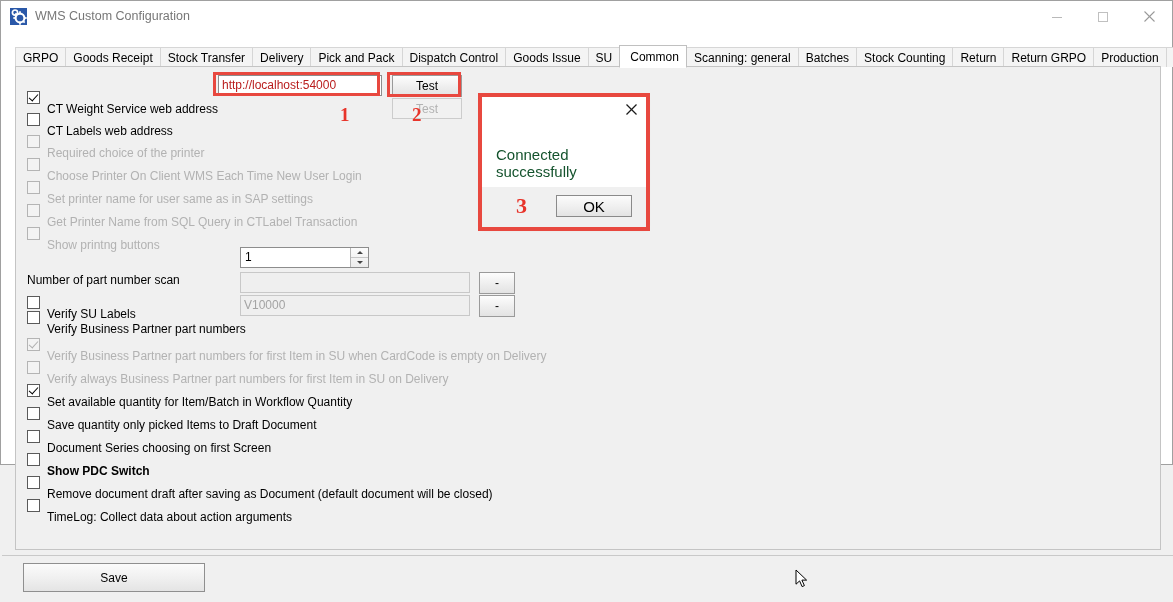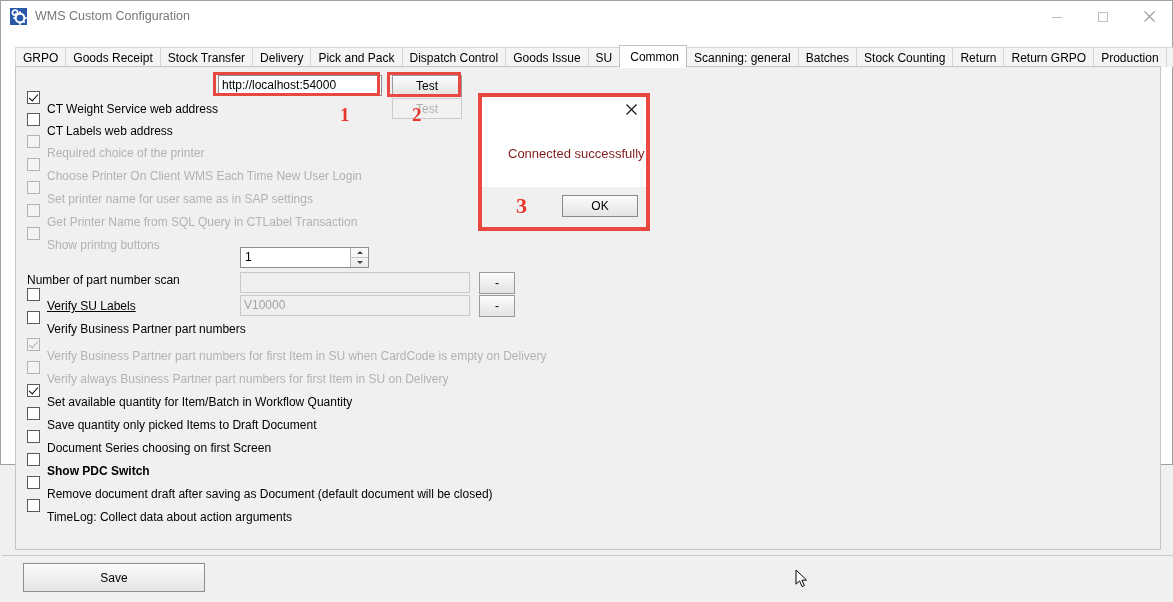--- a/index.html
+++ b/index.html
@@ -133,21 +133,21 @@
   }
   .cb.dis.on::after { border-color: #b0b0b0; }
   .lbl { font-size: 12px; color: #000; margin-top: 24px; }
   .lbl.dis { color: #b2b2b2; }
   .txt {
     position: absolute;
     box-sizing: border-box;
     border: 1px solid #8d8d8d;
     background: #ffffff;
     font-size: 12px;
-    color: #000000;
+    color: #b91c1c;
     padding: 0 3px;
     line-height: 19px;
     height: 21px;
     white-space: nowrap;
     overflow: hidden;
   }
   .txt.dis {
     background: #efefef;
     border: 1px solid #c8c8c8;
     color: #a3a3a3;
@@ -240,39 +240,38 @@
   }
   .dlg-close {
     position: absolute;
     right: 4px; top: 2px;
     width: 22px; height: 20px;
     display: flex; align-items: center; justify-content: center;
   }
   .dlg-msg {
     position: absolute;
     left: 14px; top: 49px;
-    font-size: 13px;
-    color: #7f1d1d;
-    margin-left: 12px;
+    font-size: 15px;
+    color: #14532d;
   }
   .dlg-foot {
     position: absolute;
     left: 0; bottom: 0;
     width: 100%; height: 40px;
     background: #f0f0f0;
     box-sizing: border-box;
   }
   .dlg-ok {
     position: absolute;
-    left: 80px; top: 8px;
+    left: 74px; top: 8px;
     width: 76px; height: 22px;
     box-sizing: border-box;
     background: linear-gradient(#fbfbfb,#efefef 55%,#e3e3e3);
     border: 1px solid #8a8a8a;
-    font-size: 12px;
+    font-size: 15px;
     display: flex; align-items: center; justify-content: center;
   }
 
   
   .anno-box {
     position: absolute;
     border: 3px solid #e8483f;
     box-sizing: border-box;
     pointer-events: none;
   }
@@ -397,21 +396,21 @@
         <span class="arrows">
           <span class="up">
               <i class="tri-up"></i>
             </span>
           <span class="dn">
               <i class="tri-dn"></i>
             </span>
         </span>
       </div>
 
-      <div class="row" style="left:11px; top:208px;text-decoration:underline;">
+      <div class="row" style="left:11px; top:216px;">
         <span class="cb"></span>
         <span class="lbl">Verify SU Labels</span>
       </div>
       <div class="txt dis" style="left:224px; top:205px; width:230px;"></div>
       <div class="btn" style="left:463px; top:205px; width:36px; height:22px;">-</div>
 
       <div class="row" style="left:11px; top:231px;">
         <span class="cb"></span>
         <span class="lbl">Verify Business Partner part numbers</span>
       </div>

